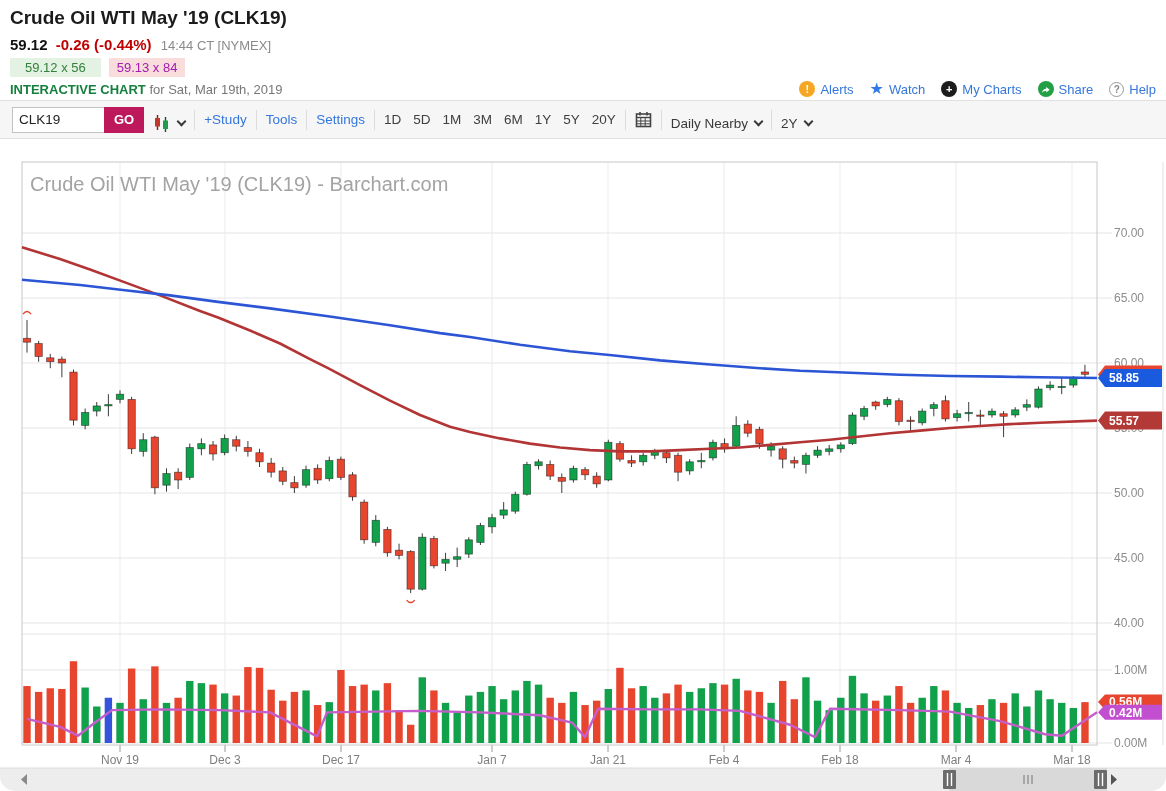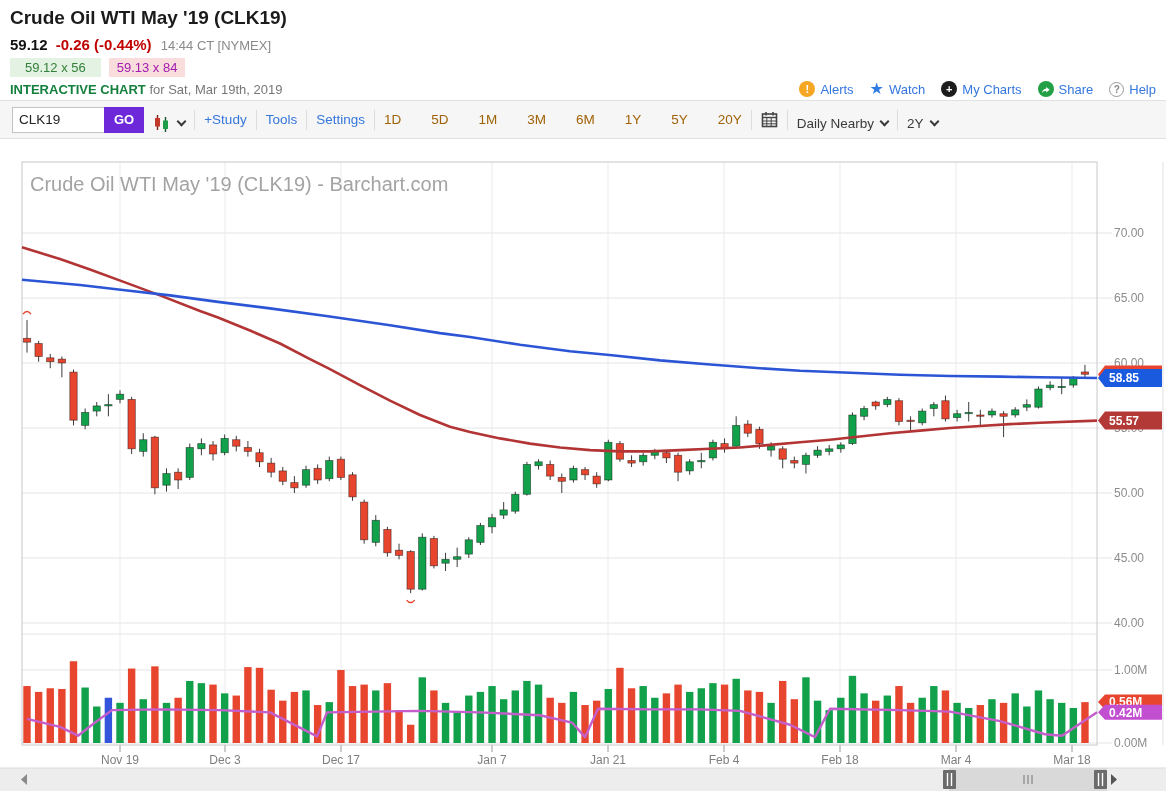--- a/index.html
+++ b/index.html
@@ -1,17 +1,17 @@
 <!DOCTYPE html>
 <html><head>
 <meta charset="utf-8">
 <style>
   * { box-sizing: border-box; }
   body { margin:0; font-family:"Liberation Sans", sans-serif; background:#fff; }
-  .page { position:relative; width:1166px; height:791px; background:#fff; overflow:hidden; }
+  .page { position:relative; width:1166px; height:791px; background:#fff; overflow:hidden;border-radius:15px; }
 
   
   .hdr-title { position:absolute; top:7px; left:10px; font-size:19px; font-weight:bold; color:#1b1b1b; }
   .price-row { position:absolute; top:36px; left:10px; font-size:15px; white-space:nowrap; }
   .price-last { font-weight:bold; color:#111; }
   .price-chg { font-weight:bold; color:#c00000; margin-left:4px; }
   .price-time { font-size:13px; color:#8a8a8a; margin-left:5px; }
   .chips-row { position:absolute; top:58px; left:10px; font-size:13px; display:flex; gap:8px; }
   .chip-bid { background:#e3f2e3; color:#33803a; padding:2px 15px; }
   .chip-ask { background:#f9dcdc; color:#a21caf; padding:2px 8px; }
@@ -25,24 +25,24 @@
   .circ-mycharts { background:#1c1c1c; }
   .circ-share { background:#23a045; }
   .circ-help { background:#fff; border:1.5px solid #999; color:#888; width:15px; height:15px; font-size:10px; }
   .star { color:#2f7ae5; font-size:16px; line-height:16px; }
 
   
   .toolbar { position:absolute; top:100px; left:0; width:1166px; height:39px;
              background:#f6f6f6; border-top:1px solid #e1e1e1; border-bottom:1px solid #e1e1e1;
              display:flex; align-items:center; padding:0 12px; gap:9px; font-size:13.5px; color:#3a3a3a; }
   .sym-input { width:92px; height:26px; border:1px solid #c3c3c3; border-right:none; padding:3px 6px; font-size:13.5px; font-family:inherit; color:#222; }
-  .go-btn { height:26px; background:#6d28d9; color:#fff; font-weight:bold; font-size:13px; border:none; padding:0 10px; cursor:pointer; }
+  .go-btn { height:26px; background:#be185d; color:#fff; font-weight:bold; font-size:13px; border:none; padding:0 10px; cursor:pointer; }
   .tb-link { color:#3577dc; cursor:pointer; }
   .vdiv { width:1px; height:20px; background:#dcdcdc; }
-  .periods { display:flex; gap:30px; color:#a16207;justify-content:center; }
+  .periods { display:flex; gap:12px; color:#404040;justify-content:center; }
   .periods span { cursor:pointer; }
   .dd { display:flex; align-items:center; cursor:pointer;margin-top:8px; }
   .chev { display:inline-block; width:7px; height:7px; border-right:2px solid currentColor; border-bottom:2px solid currentColor; transform:rotate(45deg); margin-left:7px; margin-top:-4px; }
   .tb-right { margin-left:auto; display:flex; align-items:center; gap:10px; }
   .icon-btn { display:inline-flex; align-items:center; cursor:pointer; }
   .burger { display:inline-flex; flex-direction:column; gap:3px; cursor:pointer; }
   .burger i { width:17px; height:3px; background:#333; }
 
   
   .quote-bar { position:absolute; top:142px; left:10px; font-size:13px; color:#222; white-space:nowrap; }

